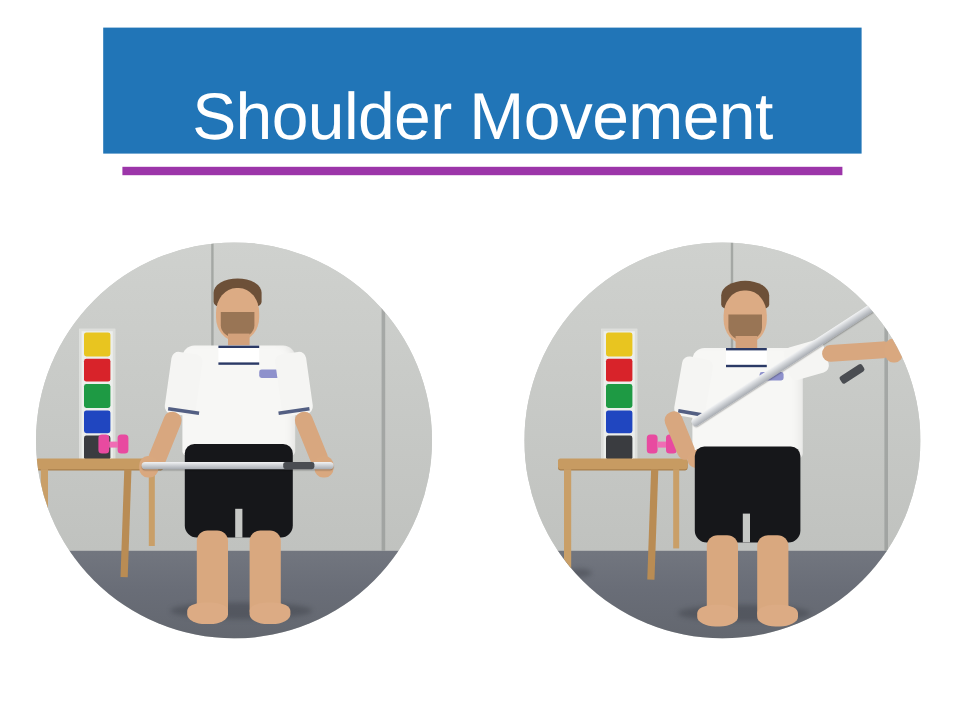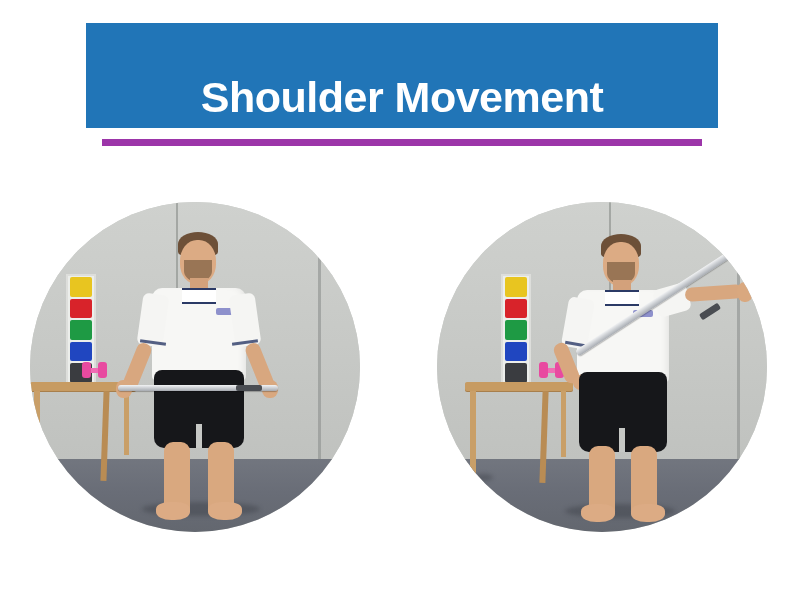--- a/index.html
+++ b/index.html
@@ -24,22 +24,22 @@
     height: 105px;
     background: #2175B7;
     display: flex;
     align-items: center;
     justify-content: center;
     box-sizing: border-box;
   }
   .title-text {
     color: #ffffff;
     font-family: "Liberation Sans", sans-serif;
-    font-size: 43px;
-    font-weight: bold;
+    font-size: 55px;
+    font-weight: normal;
     letter-spacing: -0.5px;
     line-height: 1;
     white-space: nowrap;
     margin-top: 44px;
   }
 
   .title-underline {
     position: absolute;
     left: 102px;
     top: 139px;

